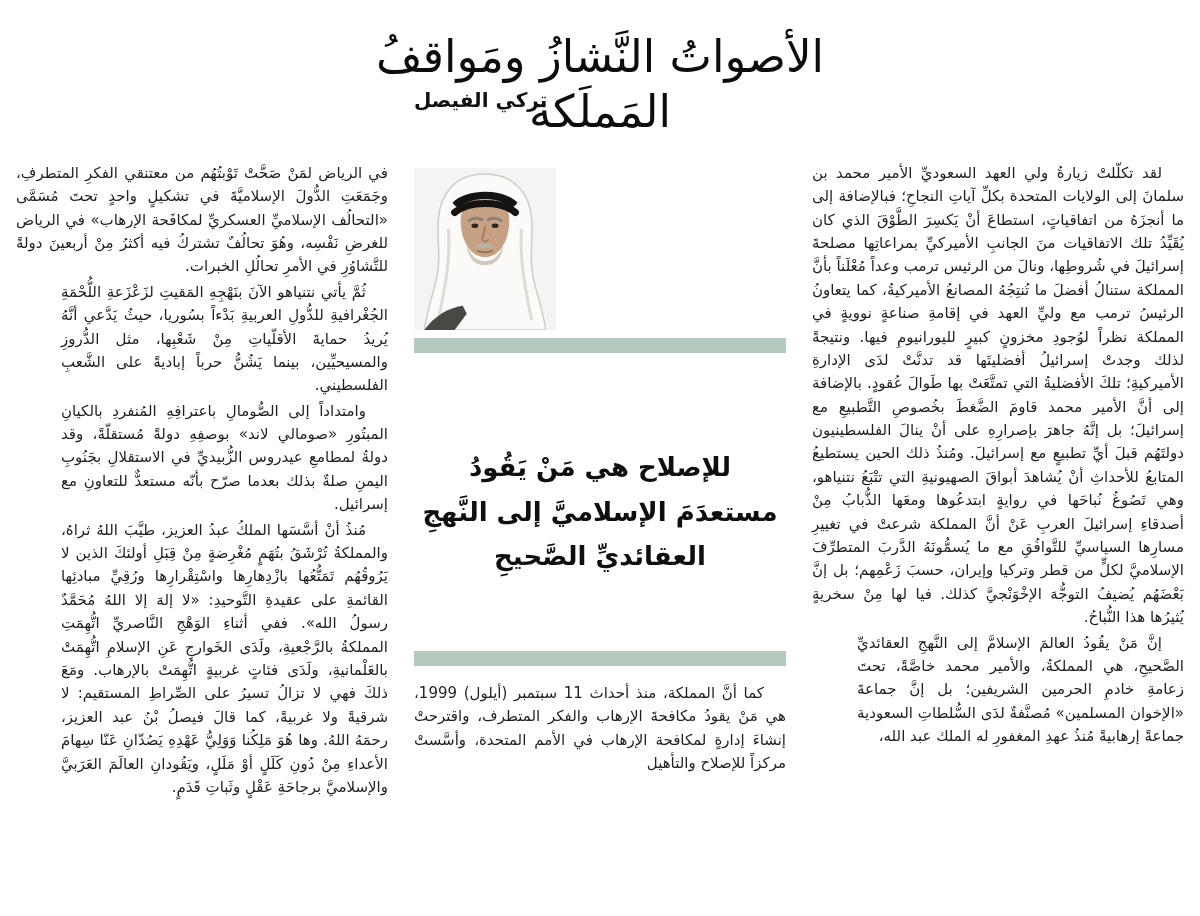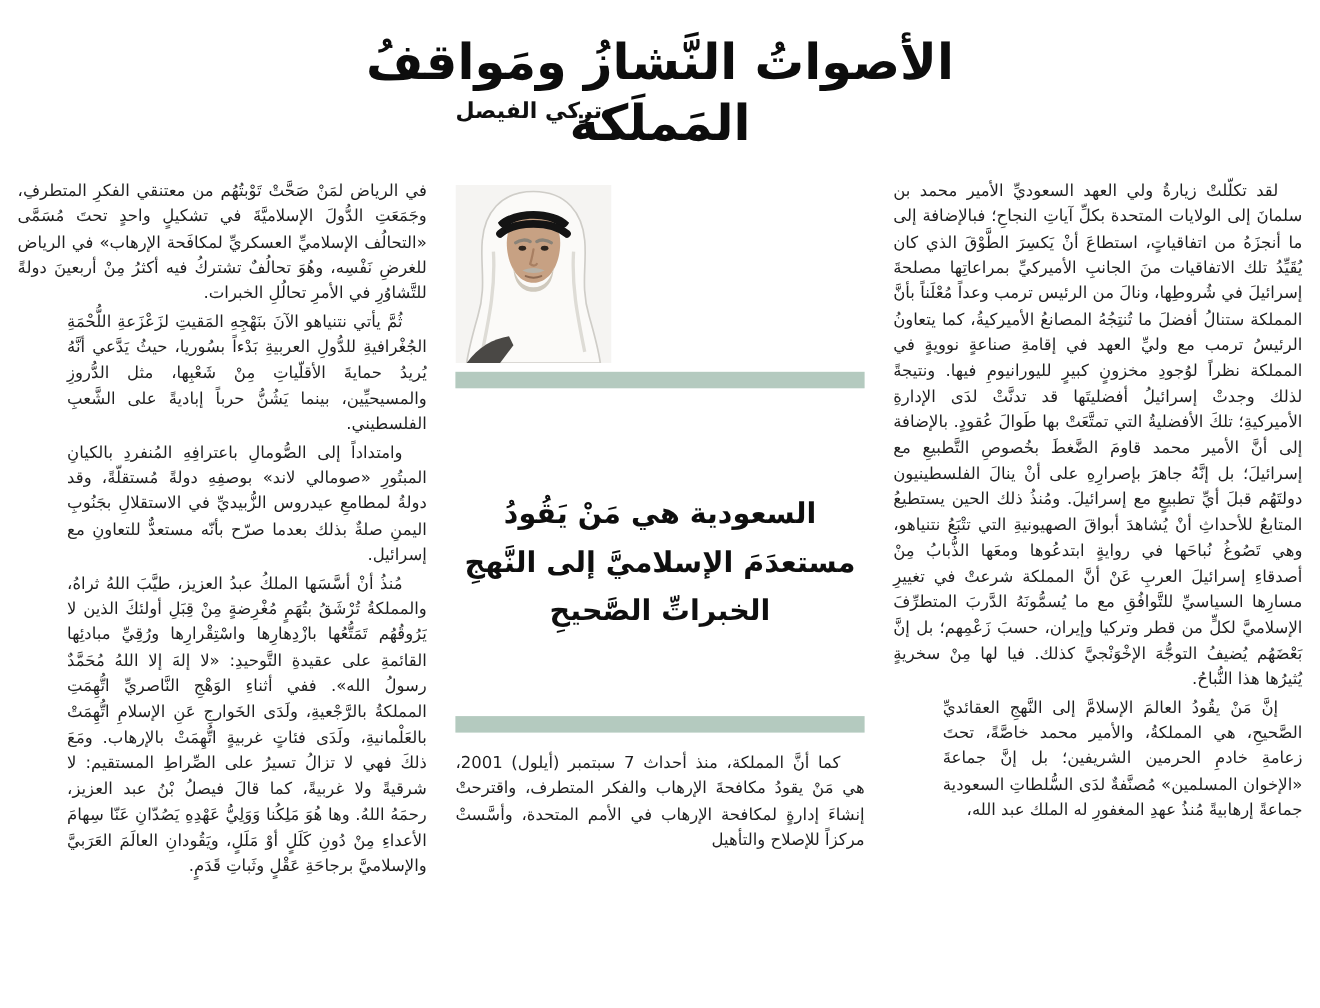--- a/index.html
+++ b/index.html
@@ -3,21 +3,21 @@
 <meta charset="utf-8">
 <style>
   html,body{margin:0;padding:0;background:#ffffff;}
   .page{
     width:1200px;height:916px;box-sizing:border-box;
     background:#ffffff;color:#1f1f1f;direction:rtl;
     font-family:"DejaVu Sans",sans-serif;
     overflow:hidden;position:relative;padding:0 16px;
   }
   .title{
-    text-align:center;font-weight:bold;color:#0d0d0d;
+    text-align:center;font-weight:normal;color:#0d0d0d;
     font-size:45px;line-height:1.22;margin:30px 0 22px 0;
   }
   .title span{display:block;}
   .columns{display:flex;gap:26px;align-items:flex-start;}
   .col{flex:1 1 0;text-align:justify;font-size:15px;line-height:1.56;}
   .col p{margin:0;text-indent:22px;}
   .col p.cont{text-indent:0;}
   .col p + p{margin-top:2px;margin-left:45px;}
   
   .photo-row{display:flex;justify-content:flex-end;align-items:flex-end;gap:12px;height:168px;flex-direction:column;}
@@ -72,29 +72,29 @@
             <path d="M63 82 C68 84 72 84 77 82" stroke="#8d6a52" stroke-width="1.8" fill="none" stroke-linecap="round"></path>
             <path d="M52 74 C54 84 60 92 70 92 C80 92 86 84 88 74 C88 86 82 96 70 96 C58 96 52 86 52 74 Z" fill="#cfc9bd"></path>
             <path d="M10 160 C20 146 34 138 48 136 L52 144 L40 160 Z" fill="#4a4845"></path>
           </svg>
         </div>
       </div>
 
       <div class="bar bar-top" style="background: rgb(180, 202, 191);"></div>
 
       <div class="pull-quote">
-        <span>السعودية هي مَنْ يَقُودُ</span>
+        <span>للإصلاح هي مَنْ يَقُودُ</span>
         <span>مستعدَمَ الإسلاميَّ إلى النَّهجِ</span>
-        <span>الخبراتِّ الصَّحيحِ</span>
+        <span>العقائديِّ الصَّحيحِ</span>
       </div>
 
       <div class="bar bar-bottom" style="background: rgb(180, 202, 191);"></div>
 
       <div class="mid-text">
-        <p>كما أنَّ المملكة، منذ أحداث 7 سبتمبر (أيلول) 2001، هي مَنْ يقودُ مكافحةَ الإرهاب والفكر المتطرف، واقترحتْ إنشاءَ إدارةٍ لمكافحة الإرهاب في الأمم المتحدة، وأسَّستْ مركزاً للإصلاح والتأهيل</p>
+        <p>كما أنَّ المملكة، منذ أحداث 11 سبتمبر (أيلول) 1999، هي مَنْ يقودُ مكافحةَ الإرهاب والفكر المتطرف، واقترحتْ إنشاءَ إدارةٍ لمكافحة الإرهاب في الأمم المتحدة، وأسَّستْ مركزاً للإصلاح والتأهيل</p>
       </div>
     </div>
 
     <div class="col">
       <p class="cont">في الرياض لمَنْ صَحَّتْ تَوْبتُهُم من معتنقي الفكرِ المتطرفِ، وجَمَعَتِ الدُّولَ الإسلاميَّةَ في تشكيلٍ واحدٍ تحتَ مُسَمَّى «التحالُف الإسلاميِّ العسكريِّ لمكافَحة الإرهاب» في الرياض للغرضِ نَفْسِه، وهُوَ تحالُفٌ تشتركُ فيه أكثرُ مِنْ أربعينَ دولةً للتَّشاوُرِ في الأمرِ تحالُلِ الخبرات.</p>
       <p>ثُمَّ يأتي نتنياهو الآنَ بنَهْجِهِ المَقيتِ لزَعْزَعةِ اللُّحْمَةِ الجُغْرافيةِ للدُّولِ العربيةِ بَدْءاً بسُوريا، حيثُ يَدَّعي أنَّهُ يُريدُ حمايةَ الأقلّياتِ مِنْ شَعْبِها، مثل الدُّروزِ والمسيحيِّين، بينما يَشُنُّ حرباً إباديةً على الشَّعبِ الفلسطيني.</p>
       <p>وامتداداً إلى الصُّومالِ باعترافِهِ المُنفردِ بالكيانِ المبتُورِ «صومالي لاند» بوصفِهِ دولةً مُستقلّةً، وقد دولةُ لمطامعِ عيدروس الزُّبيديِّ في الاستقلالِ بجَنُوبِ اليمنِ صلةٌ بذلك بعدما صرّح بأنّه مستعدٌّ للتعاونِ مع إسرائيل.</p>
       <p>مُنذُ أنْ أسَّسَها الملكُ عبدُ العزيز، طيَّبَ اللهُ ثراهُ، والمملكةُ تُرْشَقُ بتُهَمٍ مُغْرِضةٍ مِنْ قِبَلِ أولئكَ الذين لا يَرُوقُهُم تَمَتُّعُها بازْدِهارِها واسْتِقْرارِها ورُقِيِّ مبادئِها القائمةِ على عقيدةِ التَّوحيدِ: «لا إلهَ إلا اللهُ مُحَمَّدٌ رسولُ الله». ففي أثناءِ الوَهْجِ النَّاصريِّ اتُّهِمَتِ المملكةُ بالرَّجْعيةِ، ولَدَى الخَوارجِ عَنِ الإسلامِ اتُّهِمَتْ بالعَلْمانيةِ، ولَدَى فئاتٍ غربيةٍ اتُّهِمَتْ بالإرهاب. ومَعَ ذلكَ فهي لا تزالُ تسيرُ على الصِّراطِ المستقيم: لا شرقيةً ولا غربيةً، كما قالَ فيصلُ بْنُ عبد العزيز، رحمَهُ اللهُ. وها هُوَ مَلِكُنا وَوَلِيُّ عَهْدِهِ يَصُدّانِ عَنّا سِهامَ الأعداءِ مِنْ دُونِ كَلَلٍ أوْ مَلَلٍ، ويَقُودانِ العالَمَ العَرَبيَّ والإسلاميَّ برجاحَةِ عَقْلٍ وثَباتِ قَدَمٍ.</p>
     </div>
 

